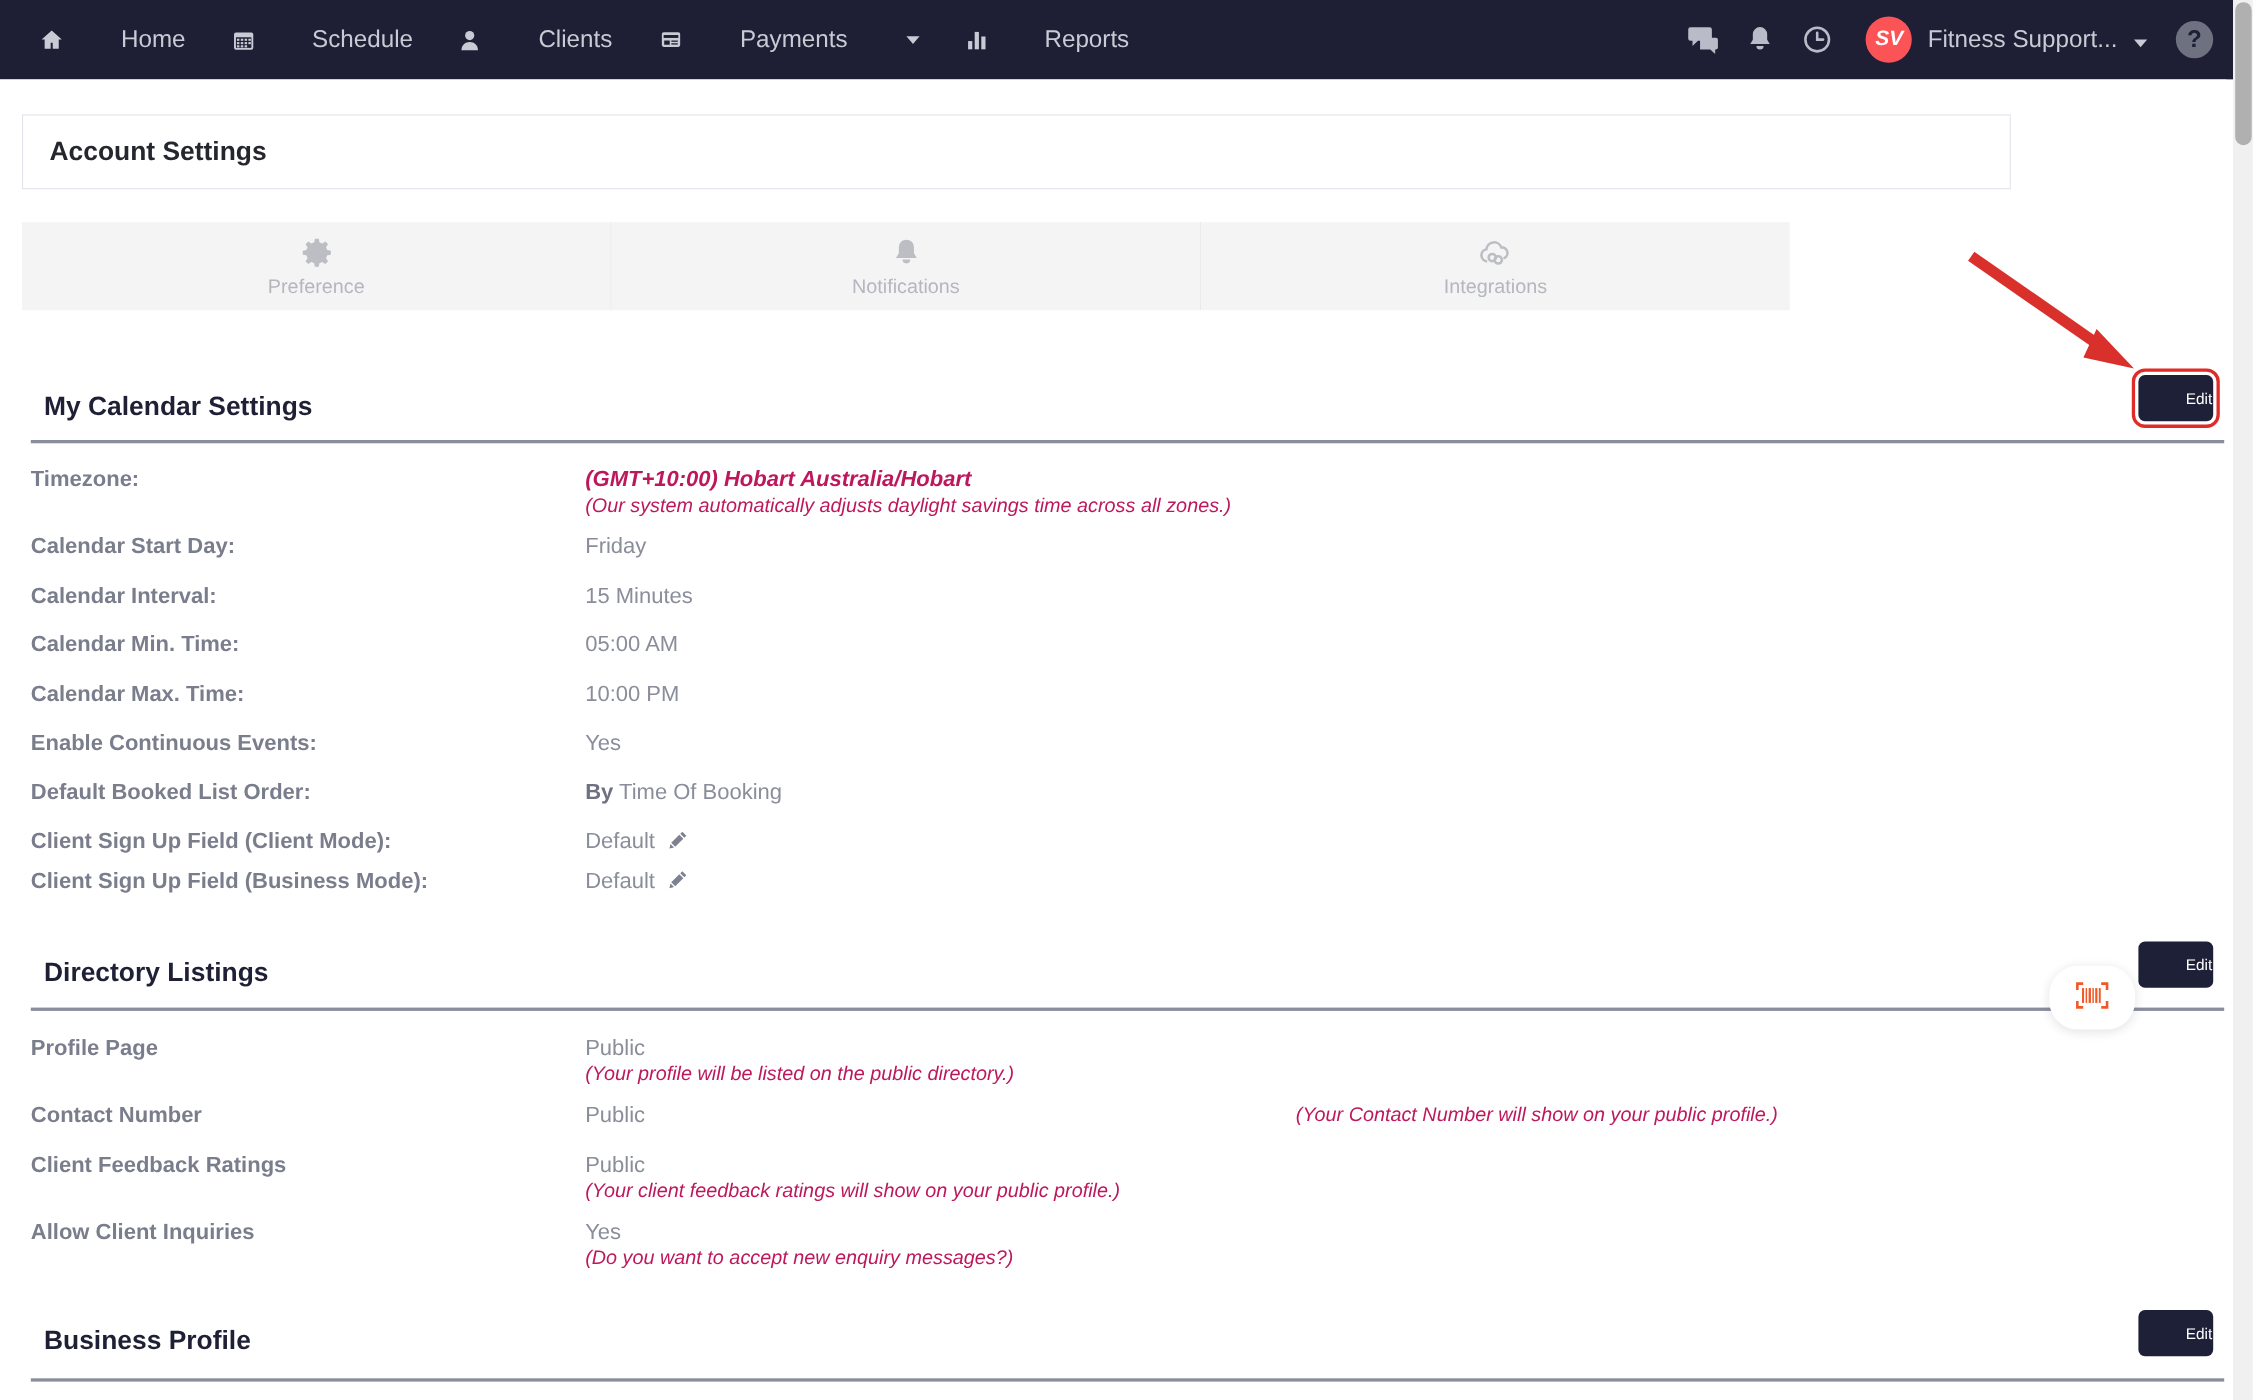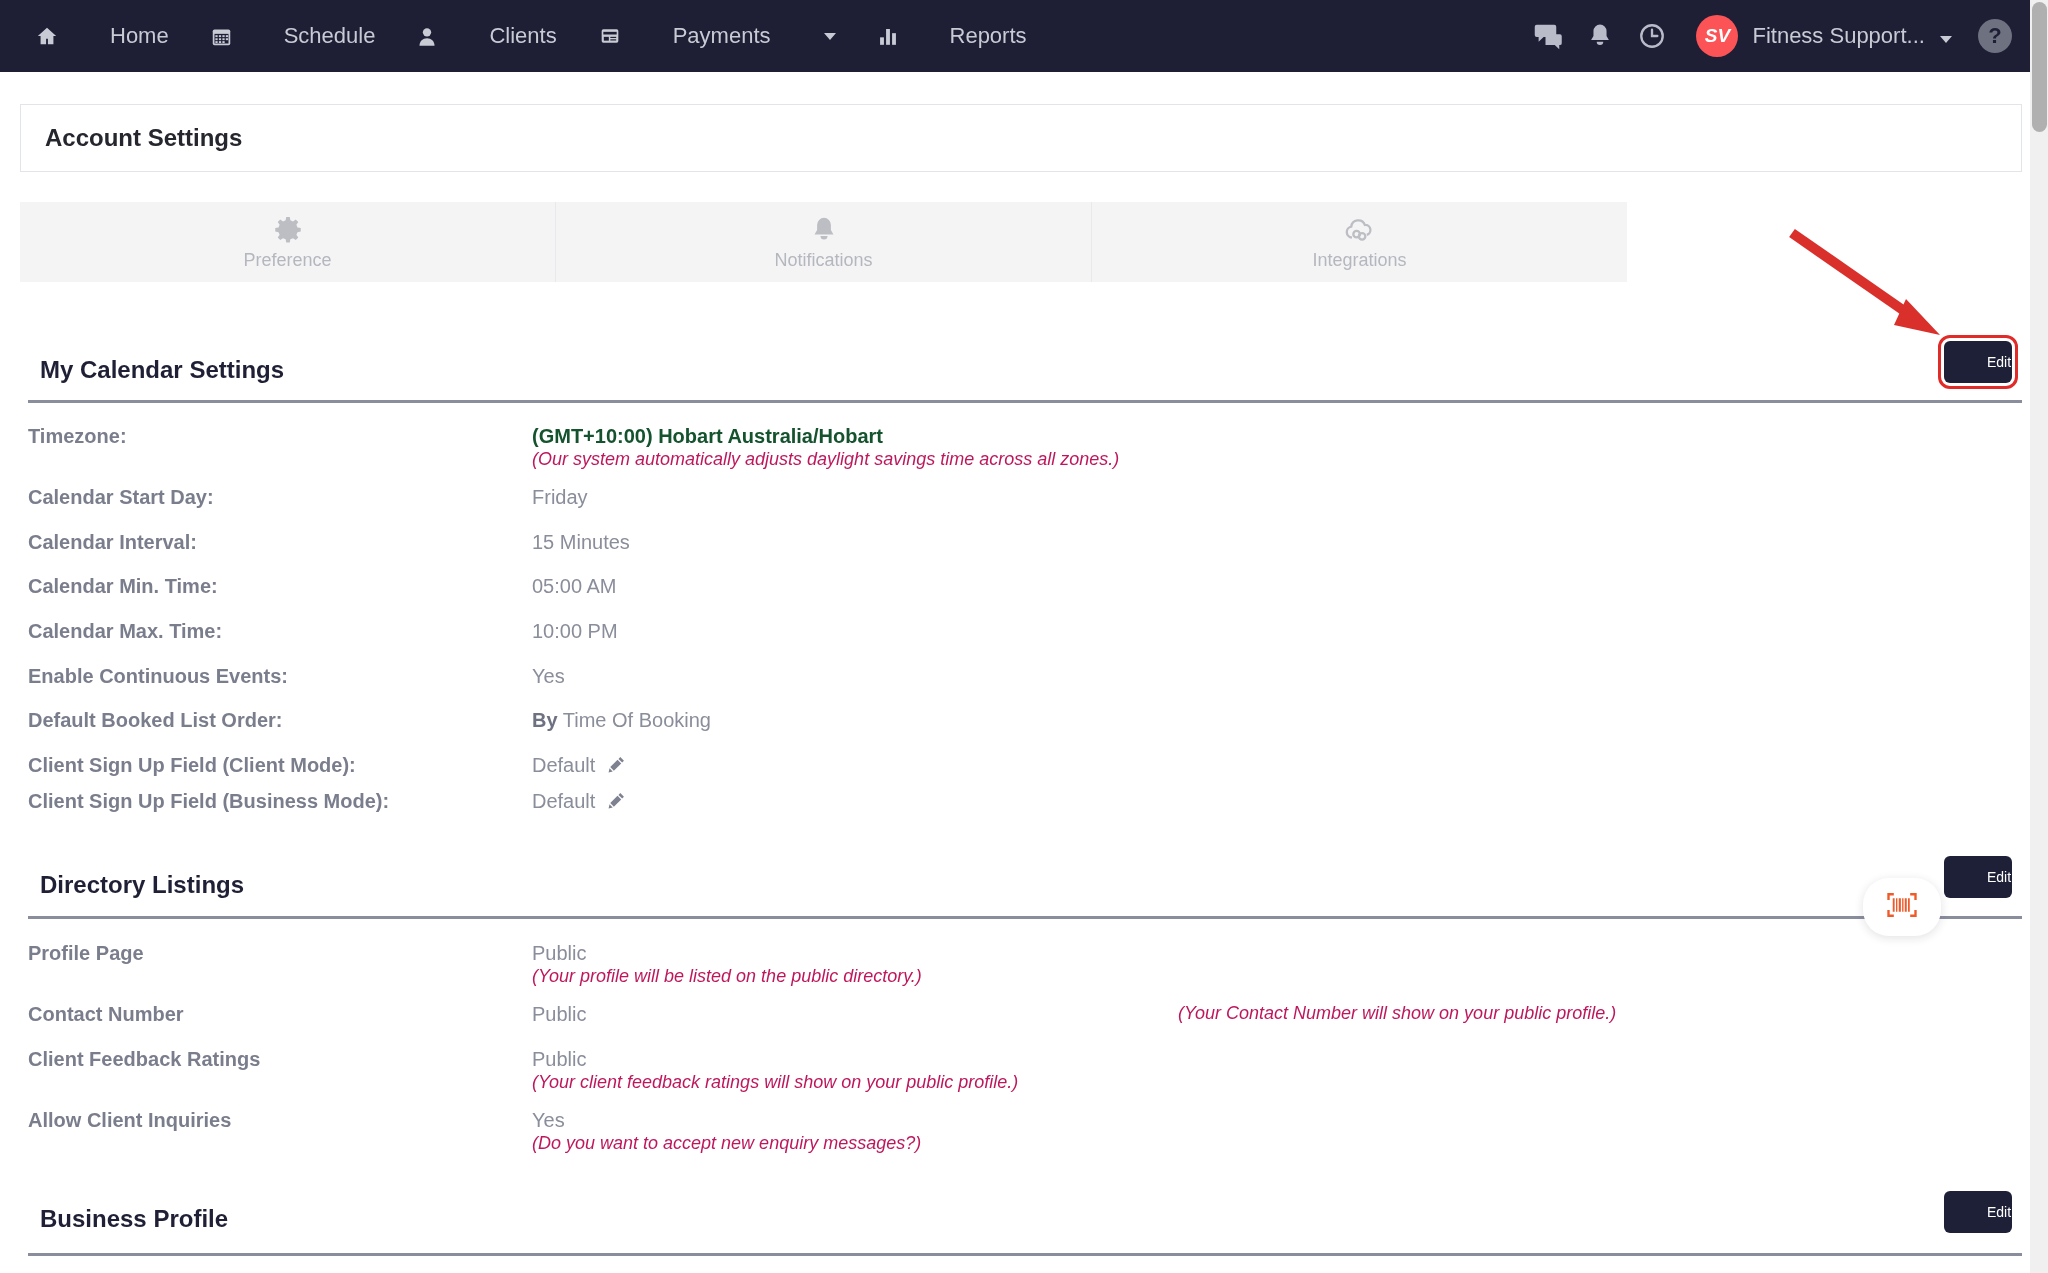--- a/index.html
+++ b/index.html
@@ -63,21 +63,21 @@
     background: #6e717f; color: #1e1e35;
     font-size: 22px; font-weight: bold;
     display: flex; align-items: center; justify-content: center;
     margin-left: 26px; margin-right: 30px;
     cursor: pointer;
   }
 
   
   #page-panel {
     position: absolute; left: 20px; top: 104px;
-    width: 2002px; height: 68px;
+    width: 1808px; height: 68px;
     background: #fff;
     border: 1px solid #e2e4ea;
     display: flex; align-items: center;
   }
   #page-title {
     margin-left: 24px;
     font-size: 24px; font-weight: bold; color: #25262e;
   }
 
   
@@ -140,21 +140,21 @@
   .kv-key {
     position: absolute; left: 0; top: 0;
     font-size: 20px; font-weight: bold; color: #7a7d8c;
     white-space: nowrap;
   }
   .kv-val {
     position: absolute; left: 504px; top: 0;
     font-size: 20px; color: #8a8d9a;
     white-space: nowrap;
   }
-  .kv-val.bold { font-weight: bold; color: #14532d; }
+  .kv-val.bold { font-weight: bold; color: #be185d; font-style: italic; }
   .kv-val .lead { font-weight: bold; color: #6e7180; }
   .kv-hint {
     position: absolute; left: 504px; top: 24px;
     font-size: 18px; font-style: italic; color: #be185d;
     white-space: nowrap;
   }
   .kv-hint.far { left: 1150px; top: 0px; }
   .pencil { display: inline-block; margin-left: 12px; vertical-align: -2px; cursor: pointer; }
 
   

